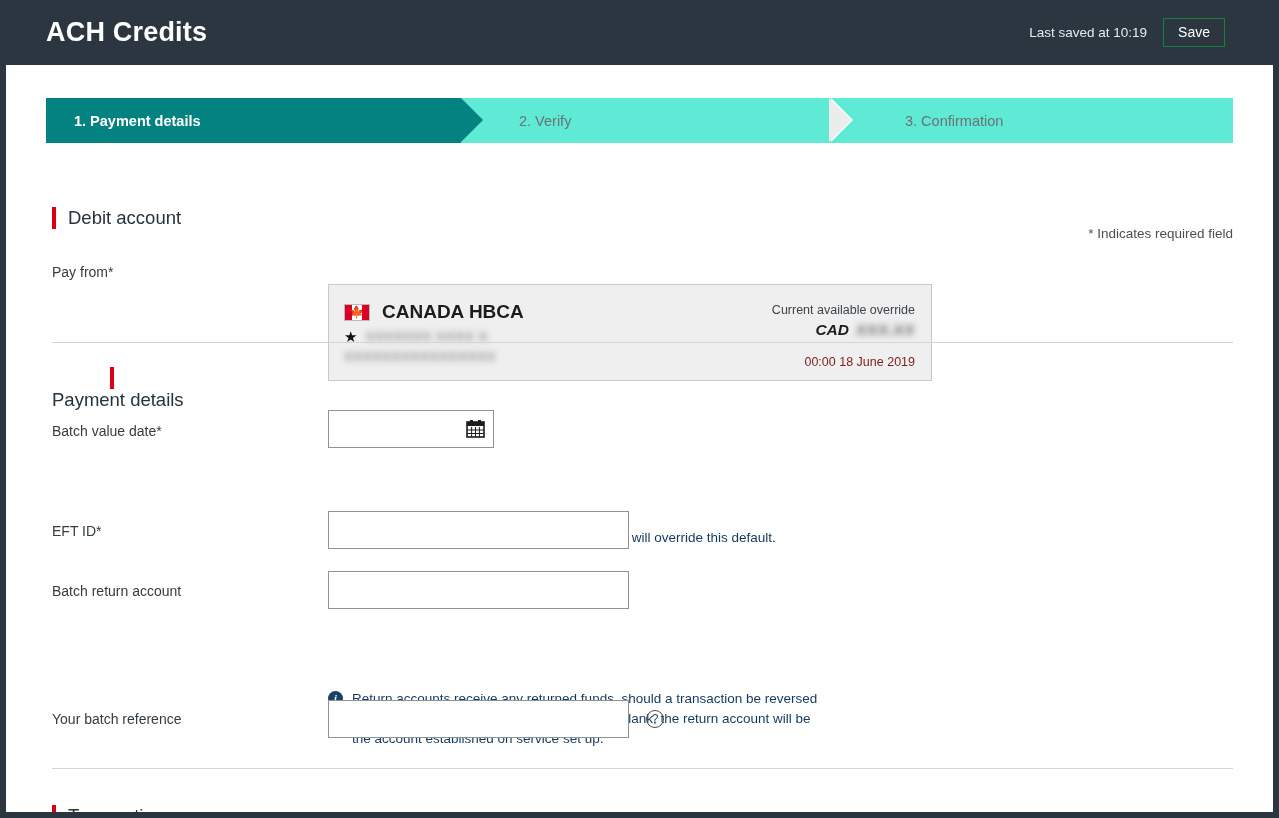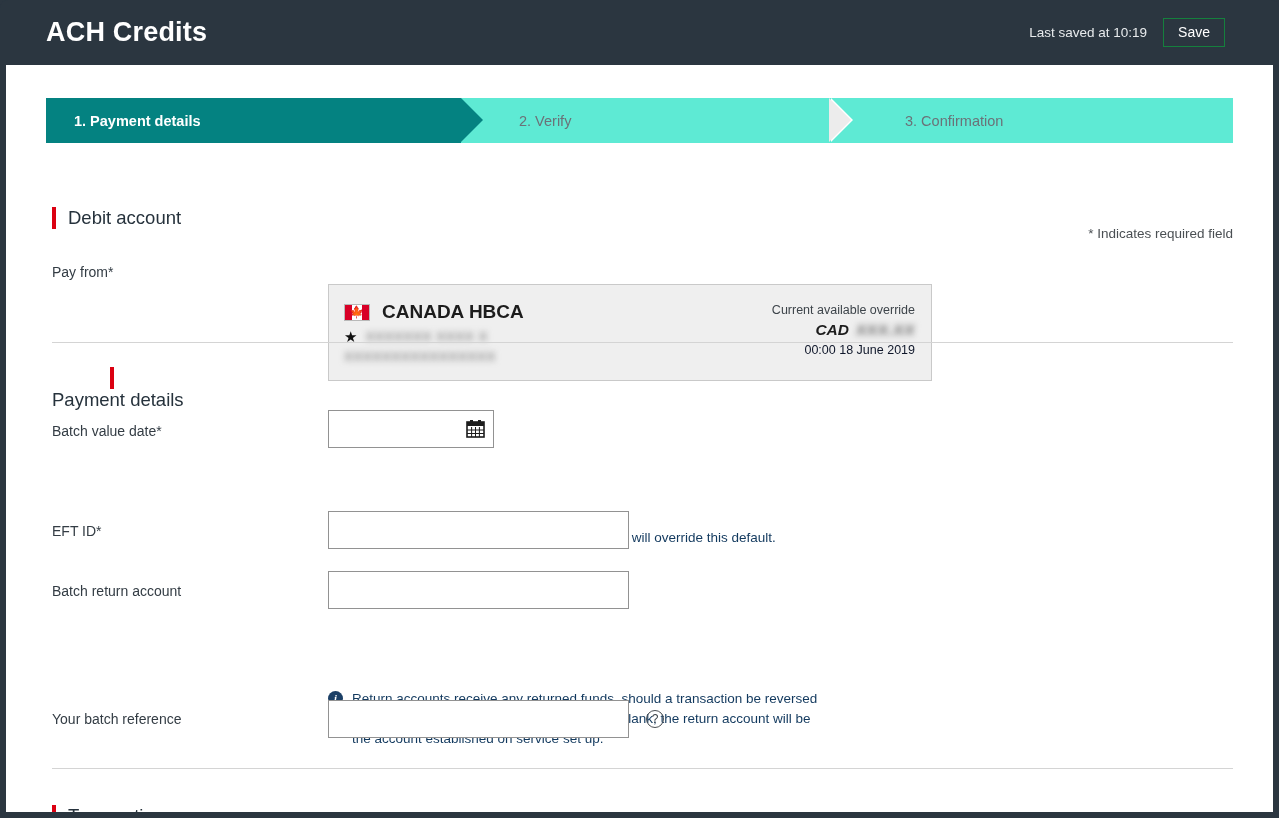--- a/index.html
+++ b/index.html
@@ -202,21 +202,21 @@
     text-align: right;
   }
   .bal-label { font-size: 12.5px; color: #3d444a; }
   .bal-amount-row {
     display: flex; align-items: center; justify-content: flex-end;
     margin-top: 4px;
     font-style: italic;
   }
   .bal-ccy { font-size: 15.5px; font-weight: bold; color: #1c1c1c; }
   .bal-amt { margin-left: 7px; font-size: 15.5px; font-weight: bold; }
-  .bal-time { font-size: 12.5px; color: #0f172a; margin-top: 4px; }
+  .bal-time { font-size: 12.5px; color: #7f1d1d; margin-top: 16px; }
   
   .divider {
     position: absolute;
     left: 46px;
     width: 1181px;
     height: 1px;
     background: #d4d4d4;
   }
   
   .info-note {

